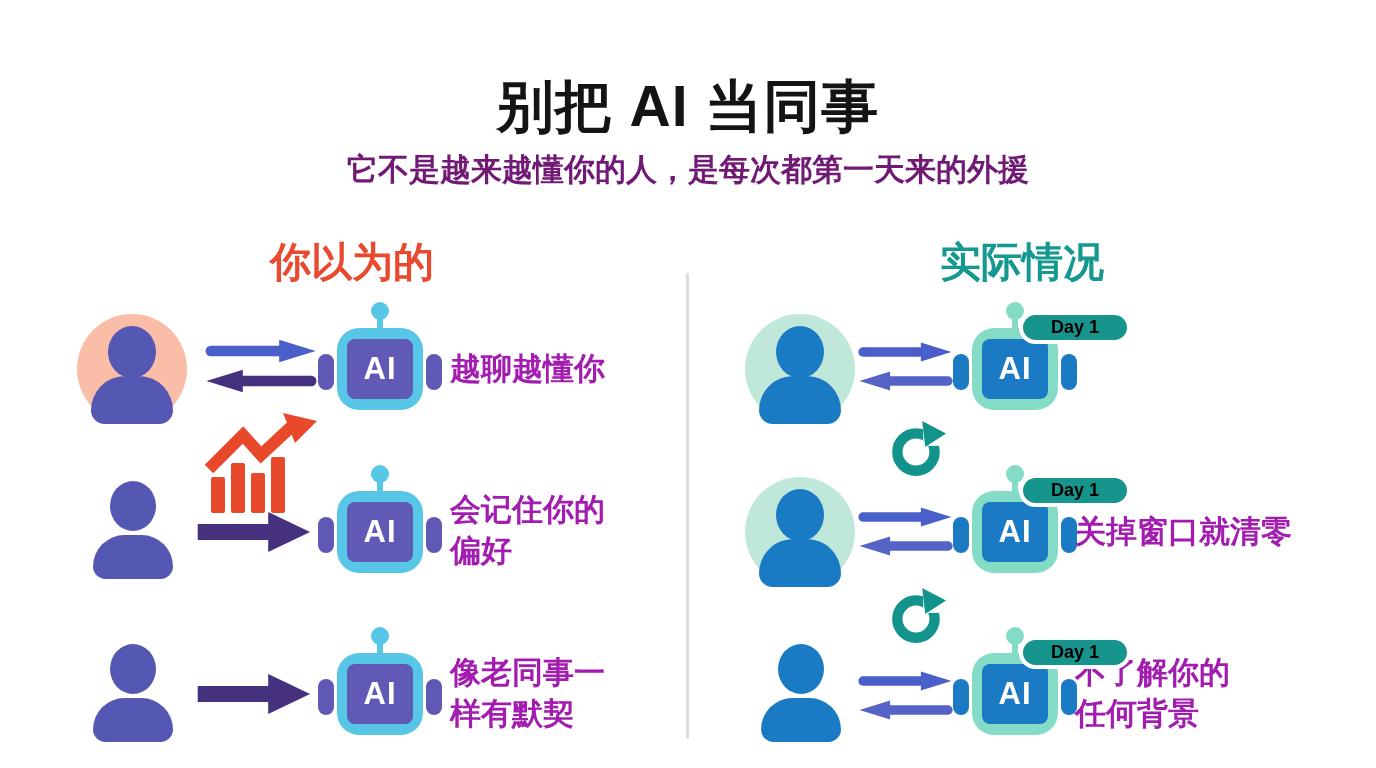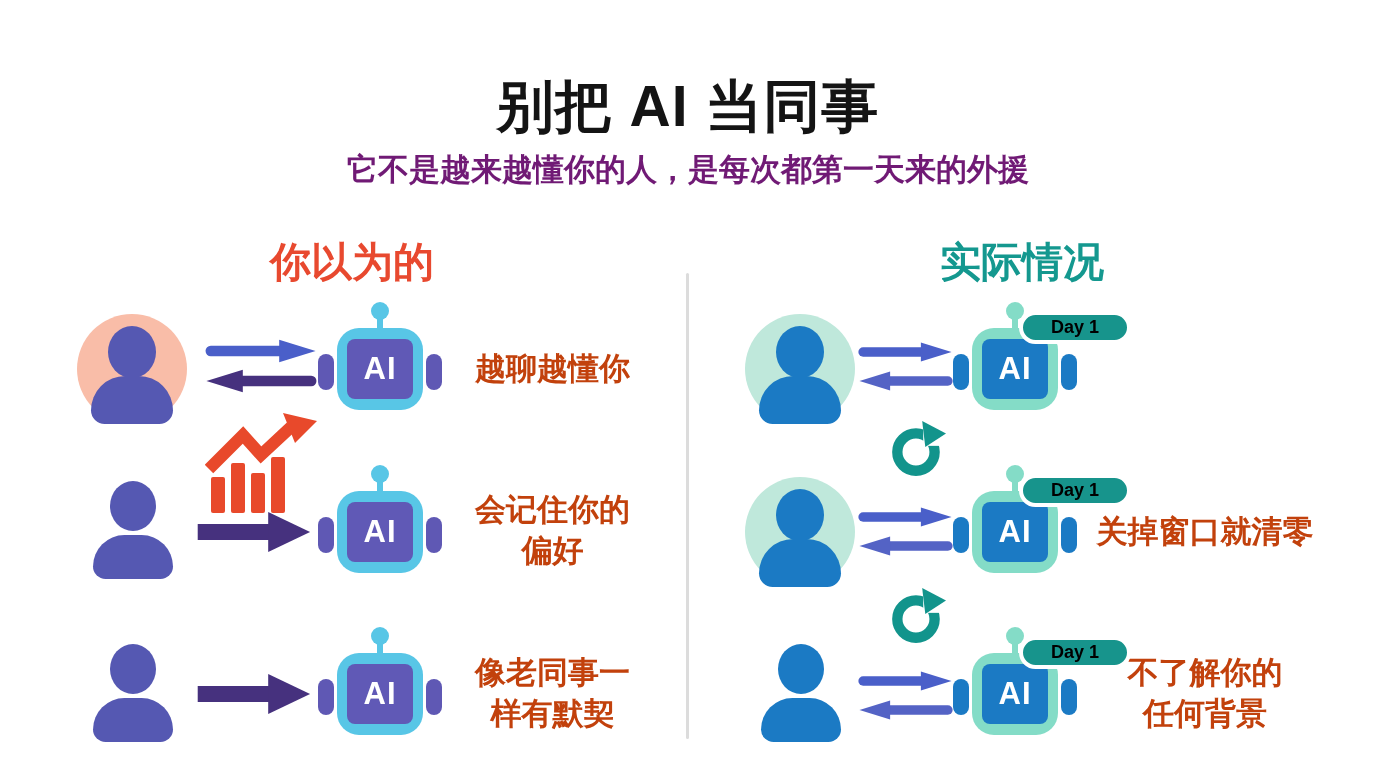--- a/index.html
+++ b/index.html
@@ -55,22 +55,22 @@
   
   .arrows{position:absolute;display:flex;flex-direction:column;}
   .arr-blue line{stroke:#4A5FC9;} .arr-blue polygon{fill:#4A5FC9;}
   .arr-blue2 line{stroke:#5463C5;} .arr-blue2 polygon{fill:#5463C5;}
   .arr-dark line{stroke:#46317E;} .arr-dark polygon{fill:#46317E;}
   .chart-icon *{fill:#E8492B;}
   .chart-icon polyline{fill:none;stroke:#E8492B;}
   .refresh-icon{position:absolute;}
 
   
-  .row-label{position:absolute;font-size:31px;font-weight:700;color:#c2410c;
-             text-align:center;white-space:pre-line;line-height:1.32;
+  .row-label{position:absolute;font-size:31px;font-weight:700;color:#a21caf;
+             text-align:left;white-space:pre-line;line-height:1.32;
              transform:translateY(-50%);}
 </style>
 </head>
 <body>
 
 <div class="canvas">
 
   <div class="title">别把 AI 当同事</div>
   <div class="subtitle">它不是越来越懂你的人，是每次都第一天来的外援</div>
 

